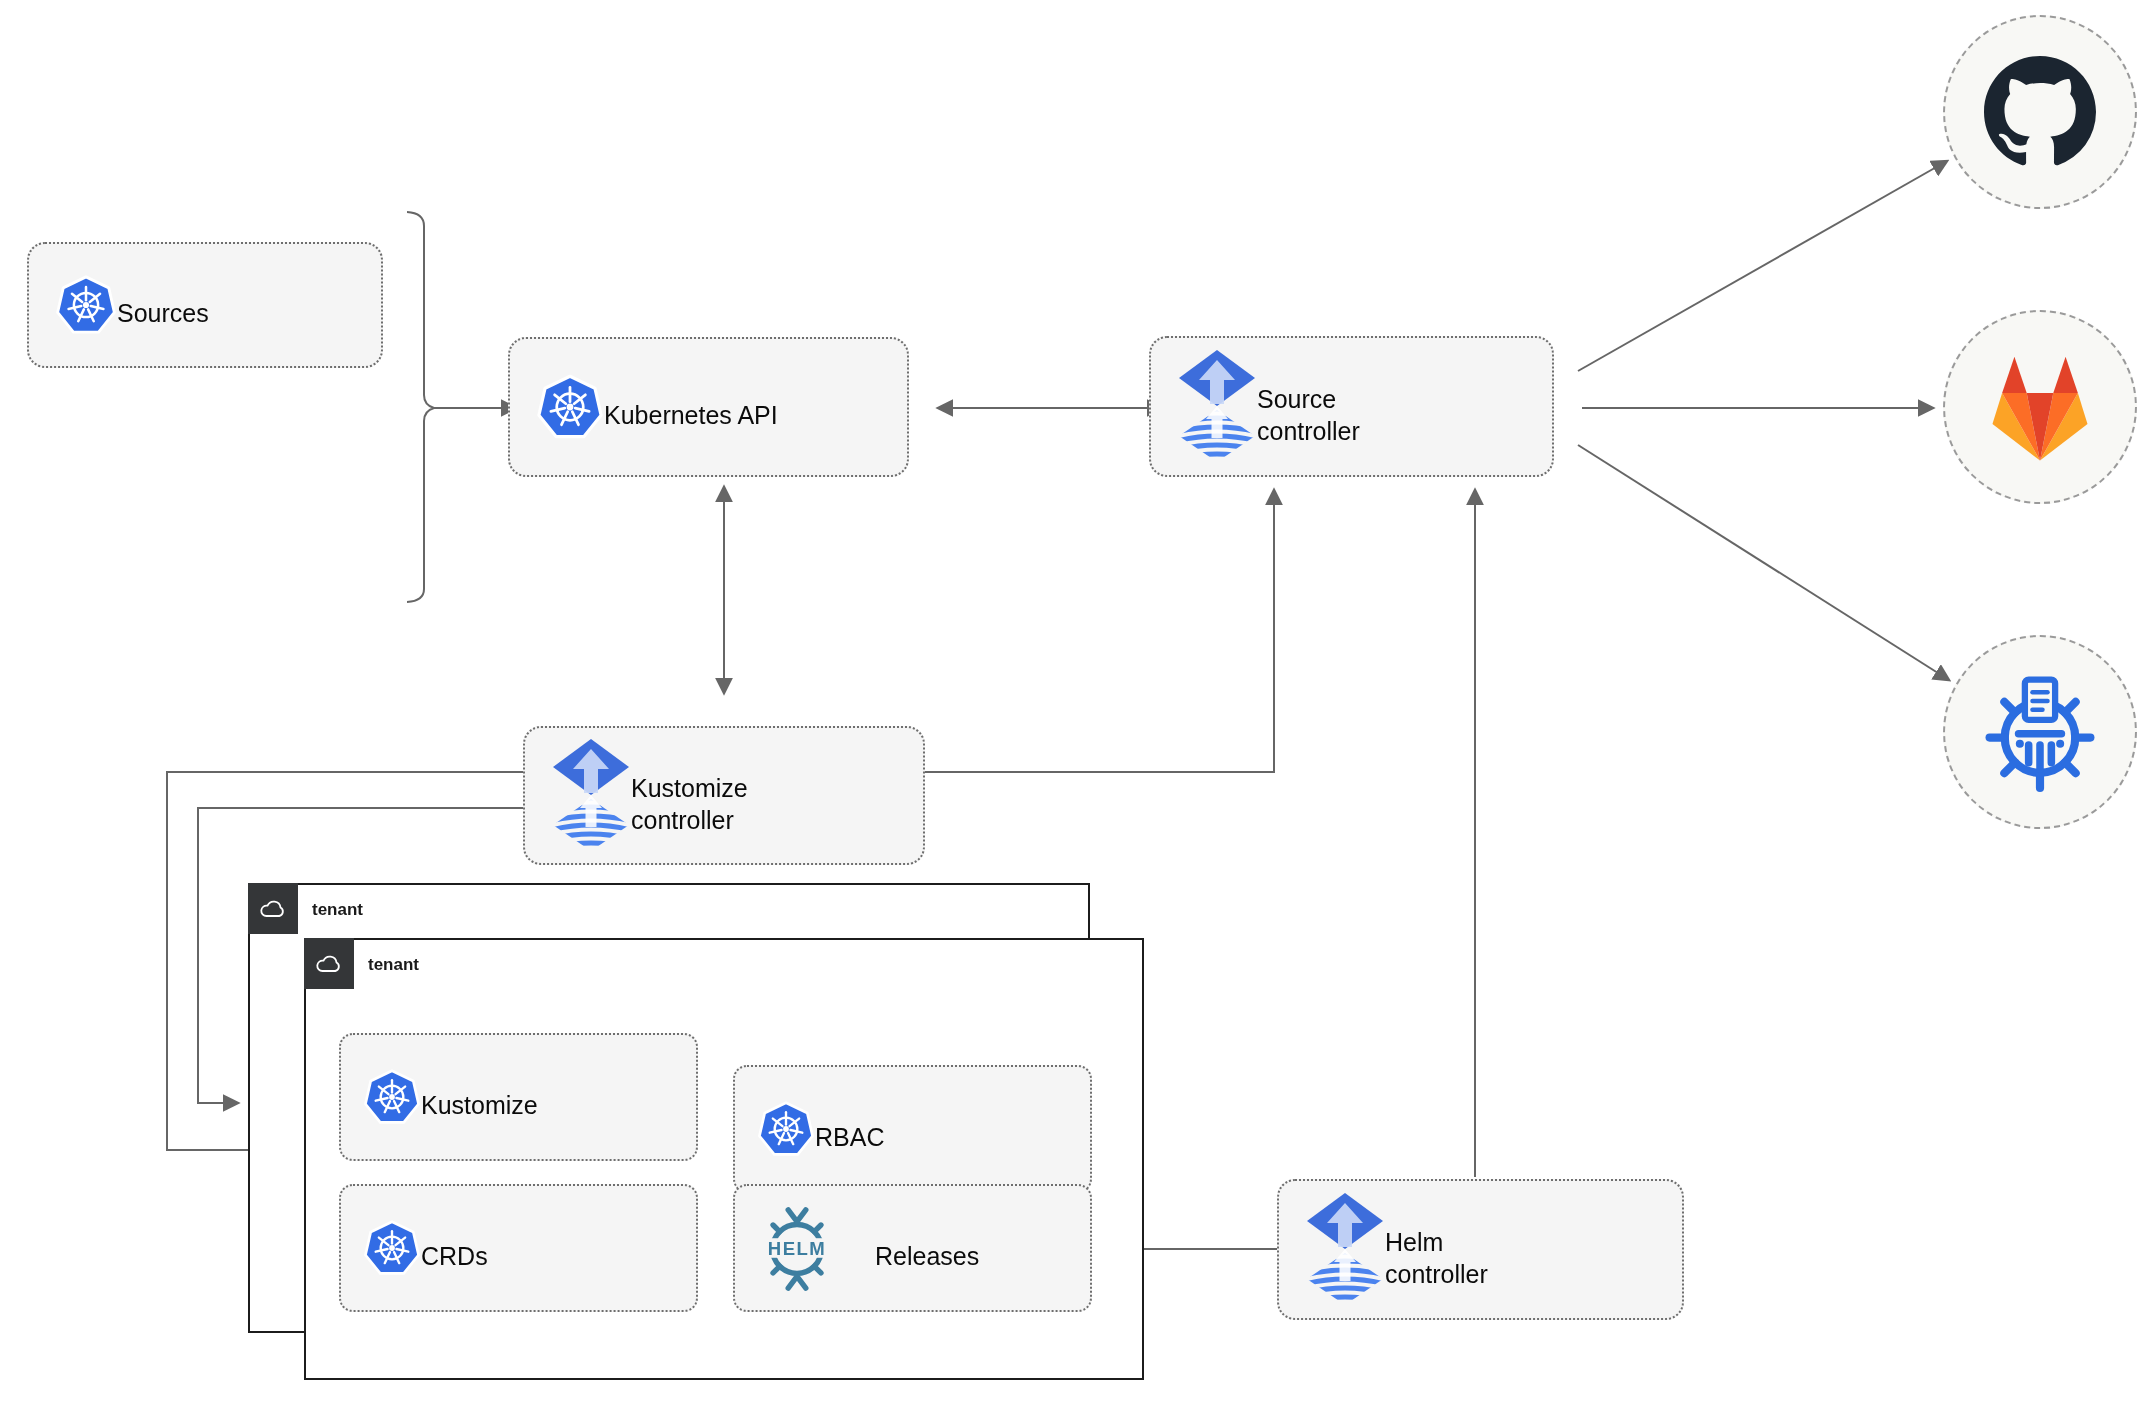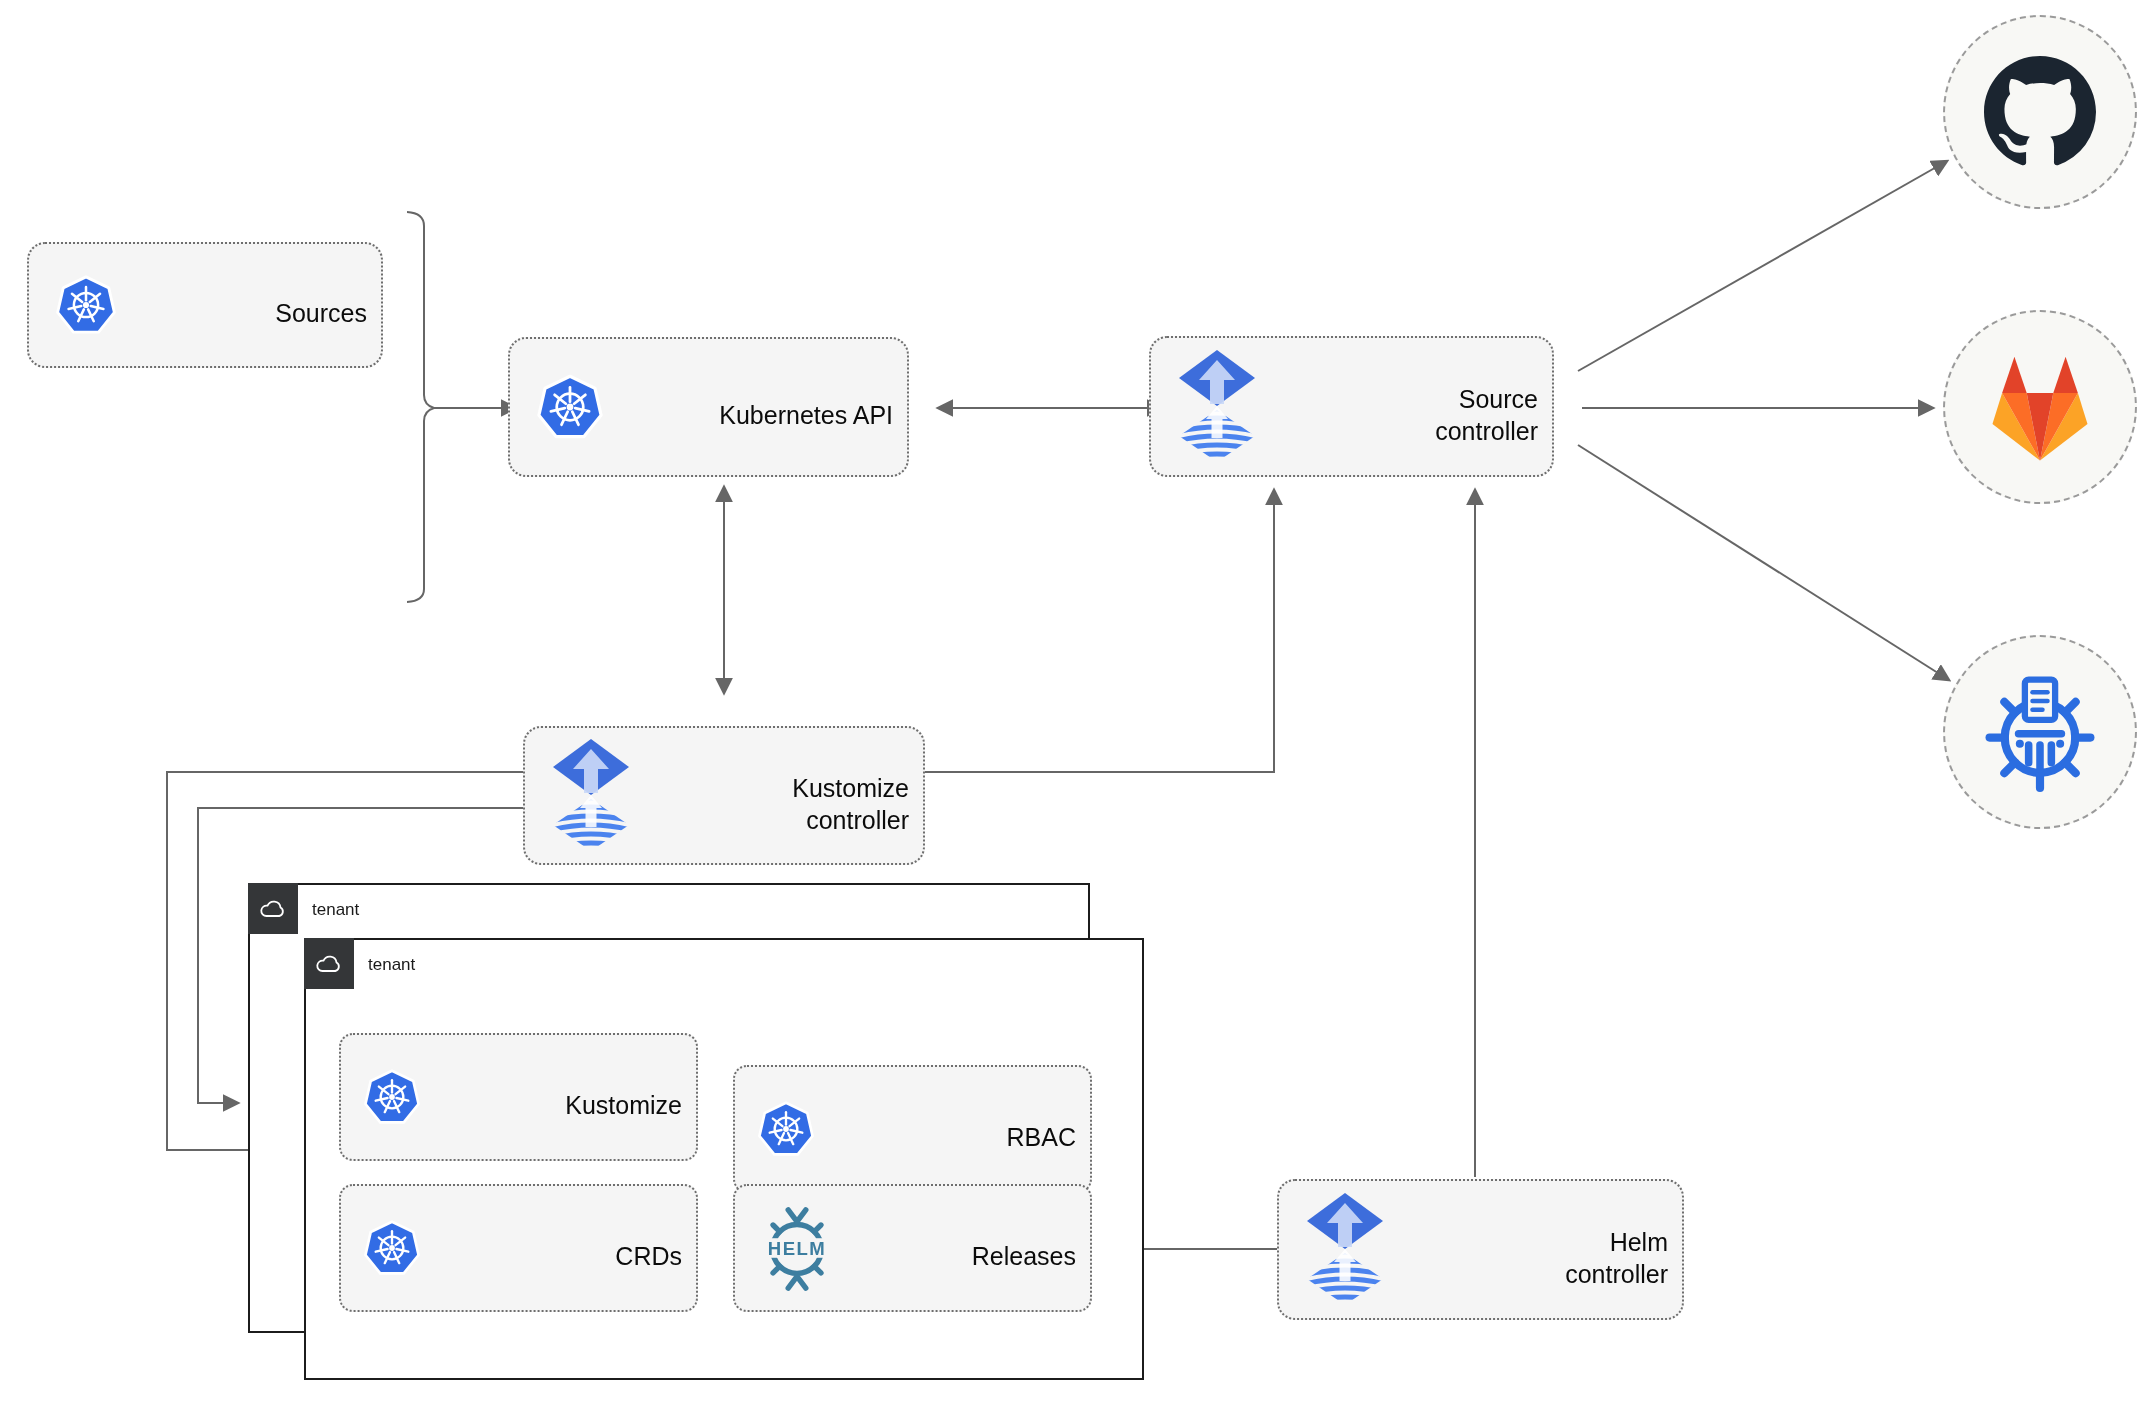--- a/index.html
+++ b/index.html
@@ -7,33 +7,33 @@
     position:relative;width:2144px;height:1407px;background:#ffffff;
     font-family:"Liberation Sans",sans-serif;overflow:hidden;
   }
   #edges{position:absolute;left:0;top:0;width:2144px;height:1407px;z-index:1;}
   .node{
     position:absolute;box-sizing:border-box;background:#f5f5f5;
     border:2px dotted #6e6e6e;border-radius:18px;
     display:flex;align-items:center;z-index:4;
   }
   .node .nlabel{
-    flex:1;text-align:right;font-size:25px;color:#0b0b0b;
+    flex:1;text-align:left;font-size:25px;color:#0b0b0b;
     line-height:1.28;padding-right:14px;white-space:nowrap;margin-top:16px;
   }
   .node .nicon{flex:0 0 auto;margin-left:26px;display:flex;align-items:center;}
   .tenant{
     position:absolute;box-sizing:border-box;background:#ffffff;
     border:2px solid #1c1c1c;
   }
   .tenant .tab{
     position:absolute;left:-2px;top:-2px;width:50px;height:51px;
     background:#343638;display:flex;align-items:center;justify-content:center;
   }
-  .tenant .tlabel{position:absolute;left:62px;top:15px;font-size:17px;color:#1a1a1a;}
+  .tenant .tlabel{position:absolute;left:62px;top:15px;font-size:17px;color:#1a1a1a;font-weight:bold;}
   .ext{
     position:absolute;box-sizing:border-box;width:194px;height:194px;border-radius:50%;
     background:#f8f8f5;border:2px dashed #9a9a9a;
     display:flex;align-items:center;justify-content:center;z-index:2;
   }
   .z2{z-index:2}.z3{z-index:3}.z5{z-index:5}
 </style>
 </head>
 <body>
 

